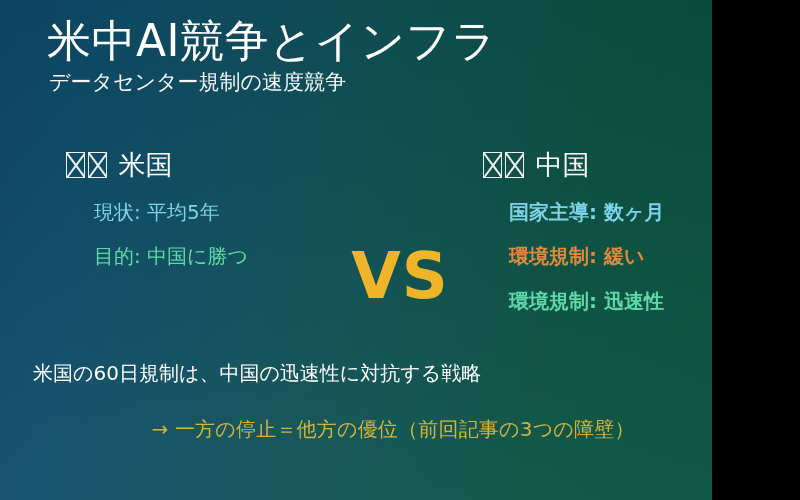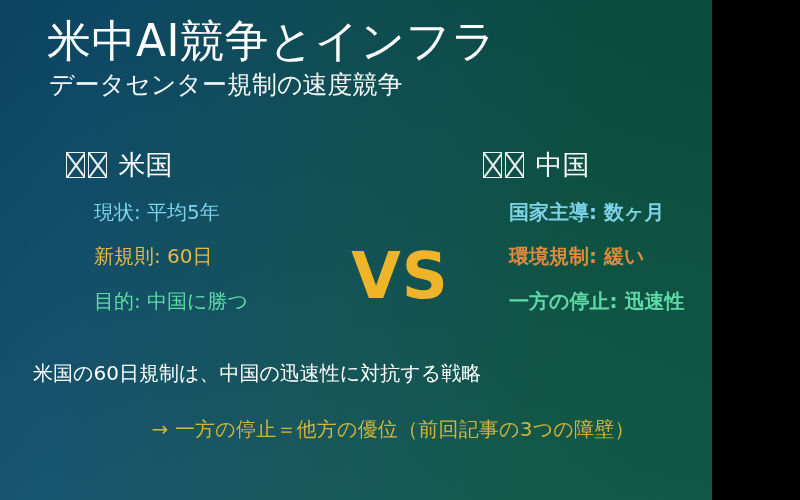--- a/index.html
+++ b/index.html
@@ -39,21 +39,21 @@
     margin: 0;
     font-size: 44px;
     line-height: 1.06;
     font-weight: 400;
     color: #ffffff;
     letter-spacing: 0.5px;
     white-space: nowrap;
   }
   .subtitle {
     margin: 6px 0 0 2px;
-    font-size: 25px;
+    font-size: 21px;
     line-height: 1.1;
     font-weight: 400;
     color: #f4f8f8;
     white-space: nowrap;
   }
 
   
   .compare {
     position: absolute;
     left: 0;
@@ -159,32 +159,31 @@
   </div>
 
   <div class="compare">
 
     <div class="col col-left">
       <div class="col-head">
         <span class="flag"><span class="tofu tofu-clip"></span><span class="tofu tofu-clip"></span></span>
         <span>米国</span>
       </div>
       <p class="stat" style="color:#7dd3e8">現状: 平均5年</p>
-      <p class="stat" style="color:#e8b84a">新規則: 60日</p>
       <p class="stat" style="color:#5fd9a8">目的: 中国に勝つ</p>
     </div>
 
     <div class="col col-right">
       <div class="col-head">
         <span class="flag"><span class="tofu tofu-clip"></span><span class="tofu tofu-clip"></span></span>
         <span>中国</span>
       </div>
       <p class="stat" style="color:#7dd3e8">国家主導: 数ヶ月</p>
       <p class="stat" style="color:#e08a3c">環境規制: 緩い</p>
-      <p class="stat" style="color:#5fd9a8">一方の停止: 迅速性</p>
+      <p class="stat" style="color:#5fd9a8">環境規制: 迅速性</p>
     </div>
 
   </div>
 
   <div class="vs">VS</div>
 
   <div class="notes">
     <p class="note note-1" style="color:#ffffff">米国の60日規制は、中国の迅速性に対抗する戦略</p>
     <p class="note note-2" style="color:#d4b43c">→ 一方の停止＝他方の優位（前回記事の3つの障壁）</p>
   </div>

